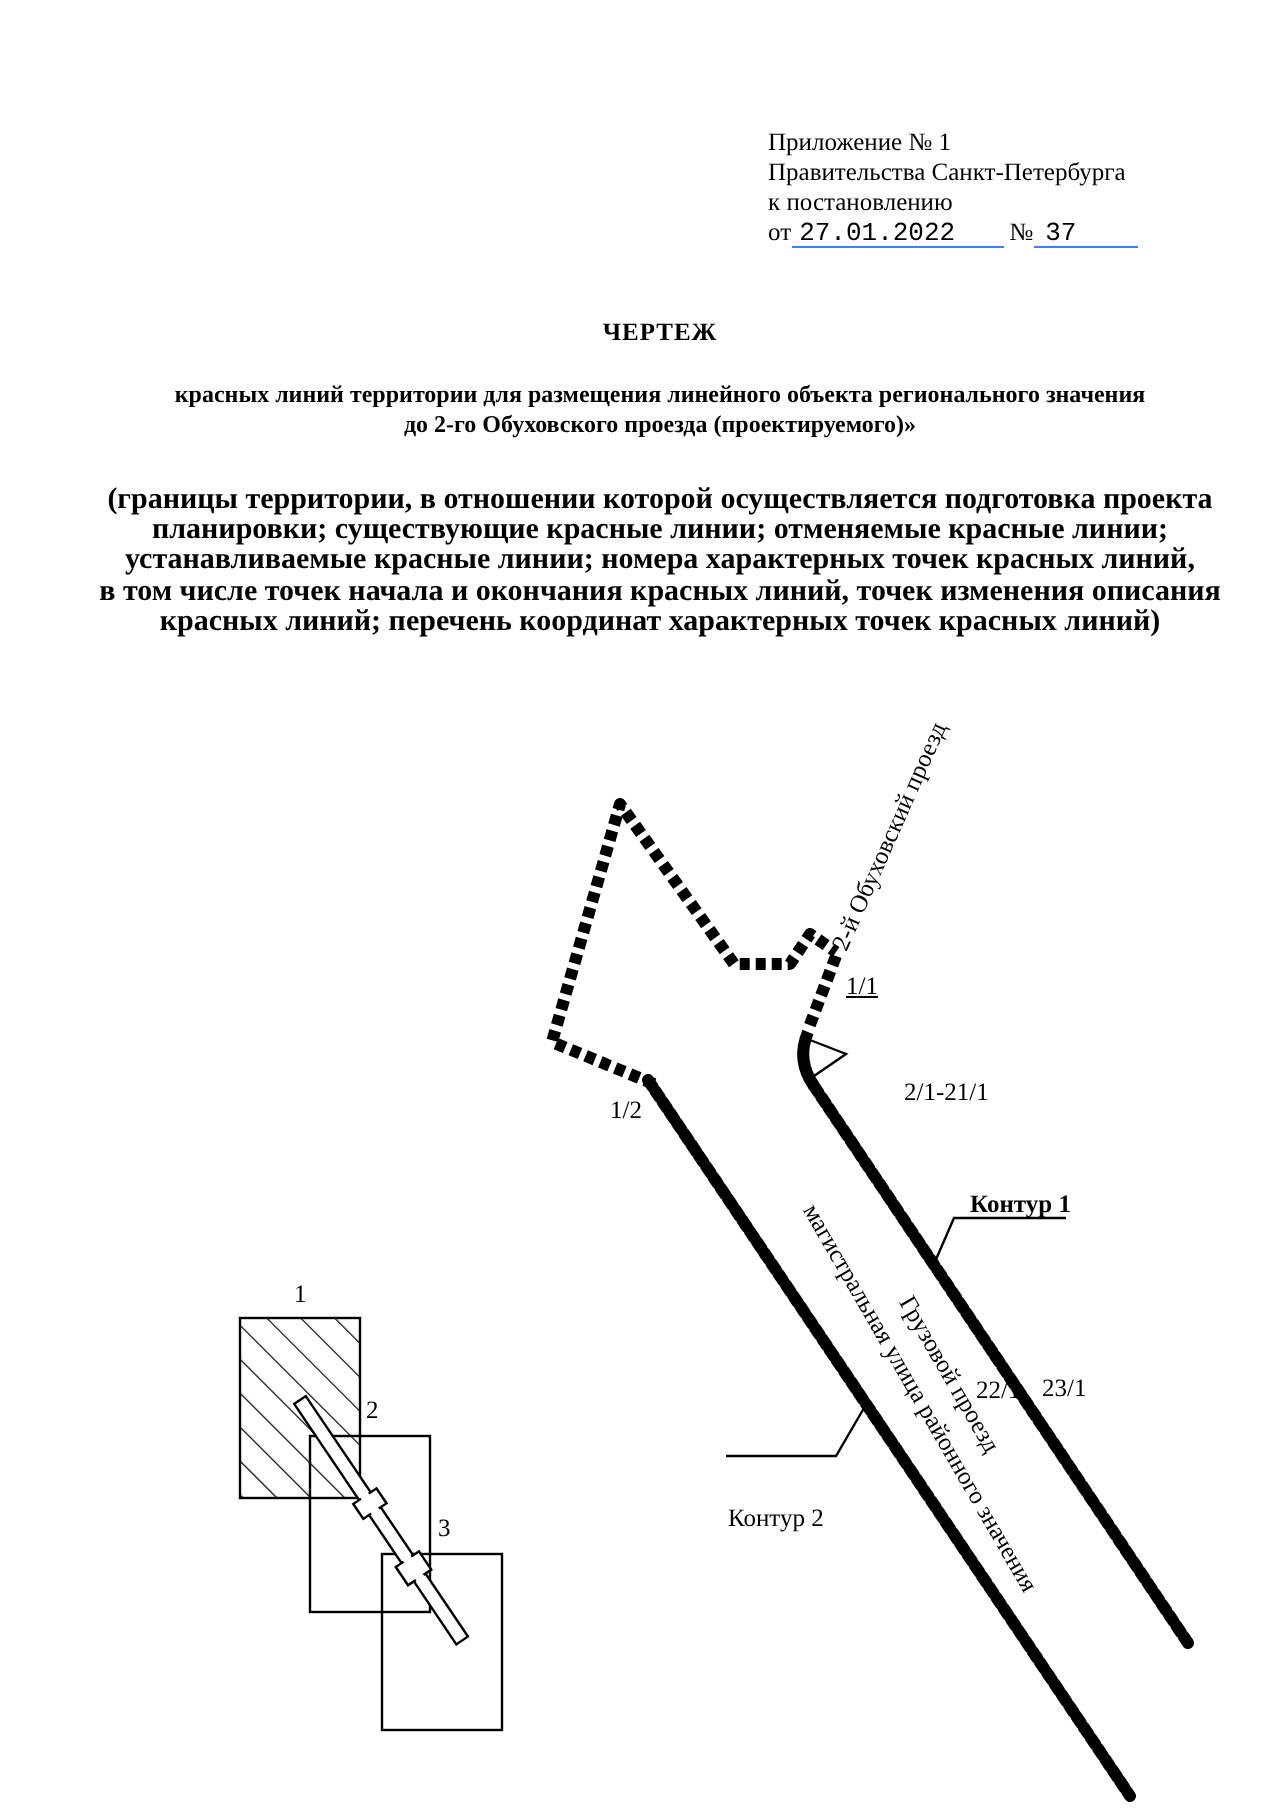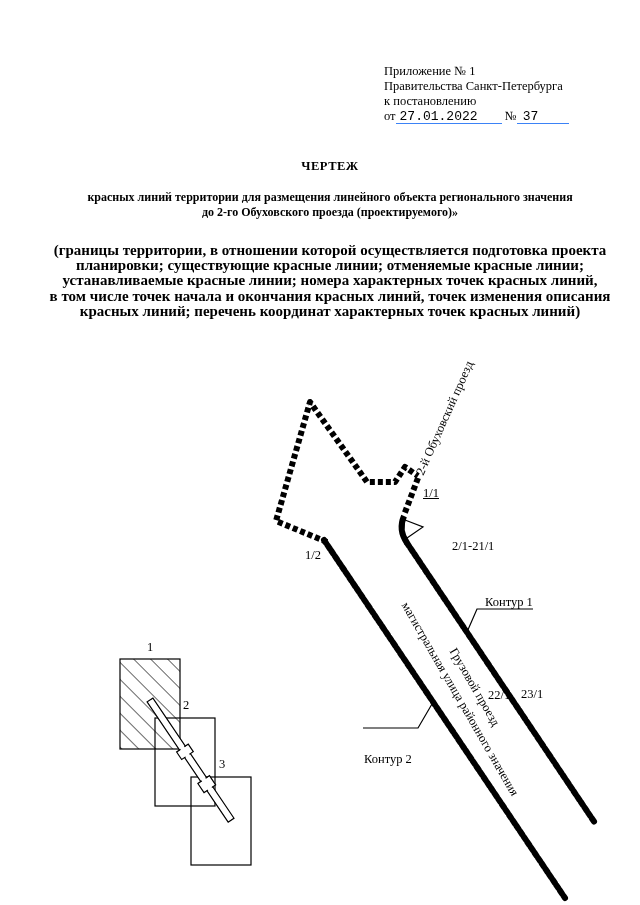--- a/index.html
+++ b/index.html
@@ -136,21 +136,21 @@
 </svg>
 
 <div class="lbl rot" style="left:414px; top:472px; transform: rotate(-66deg);">2-й Обуховский проезд</div>
 
 <div class="lbl" style="left:423px; top:487px;text-decoration:underline;">1/1</div>
 <div class="lbl" style="left:424px; top:540px;margin-left:28px;">2/1-21/1</div>
 <div class="lbl" style="left:305px; top:549px;">1/2</div>
 <div class="lbl" style="left:488px; top:677px;margin-top:12px;">22/1</div>
 <div class="lbl" style="left:521px; top:688px;">23/1</div>
 
-<div class="lbl" style="left:485px; top:596px;">Контур 1</div>
+<div class="lbl" style="left:485px; top:596px;font-weight:bold;">Контур 1</div>
 <div class="lbl" style="left:364px; top:753px;">Контур 2</div>
 
 <div class="lbl rot" style="left:458px; top:646px; transform: rotate(60deg);">Грузовой проезд</div>
 <div class="lbl rot" style="left:410px; top:600px; transform: rotate(60deg);">магистральная улица районного значения</div>
 
 <div class="lbl" style="left:147px; top:641px;">1</div>
 <div class="lbl" style="left:183px; top:699px;">2</div>
 <div class="lbl" style="left:219px; top:758px;">3</div>
 
 </body></html>

